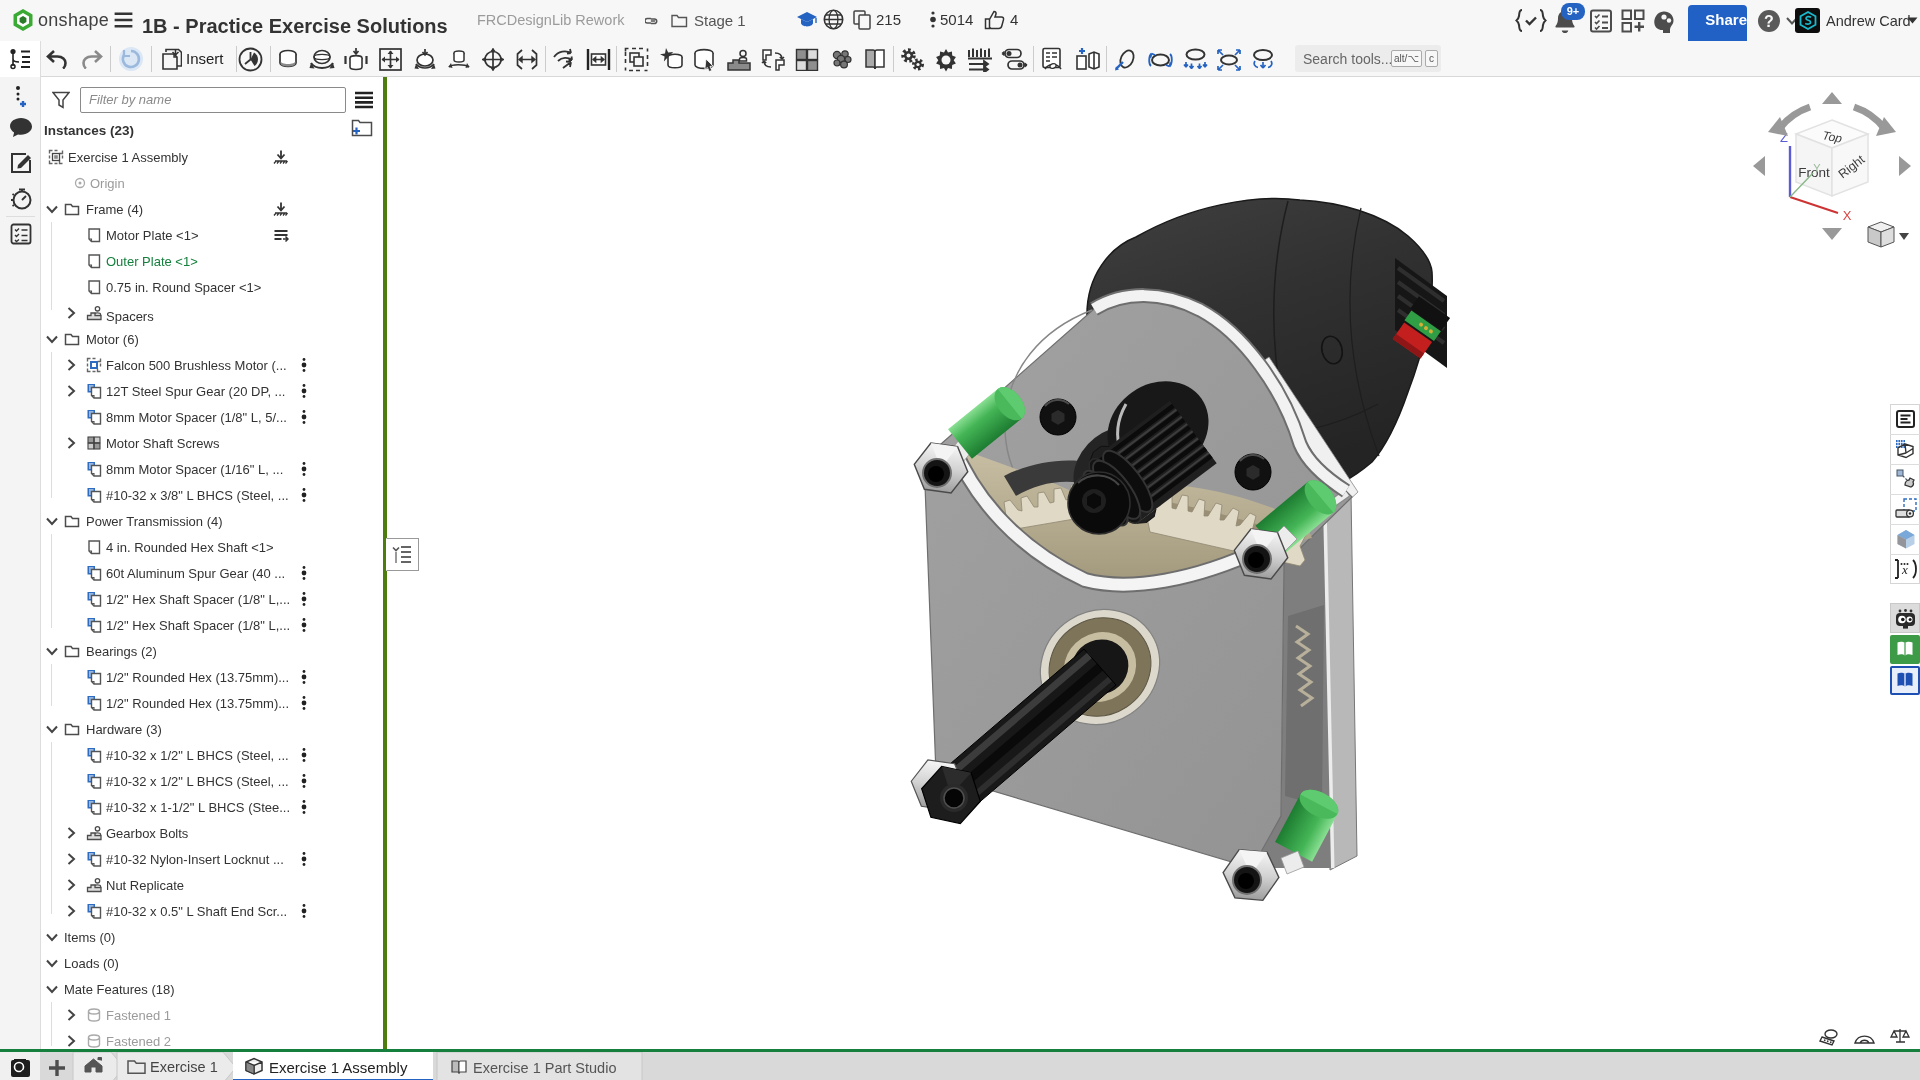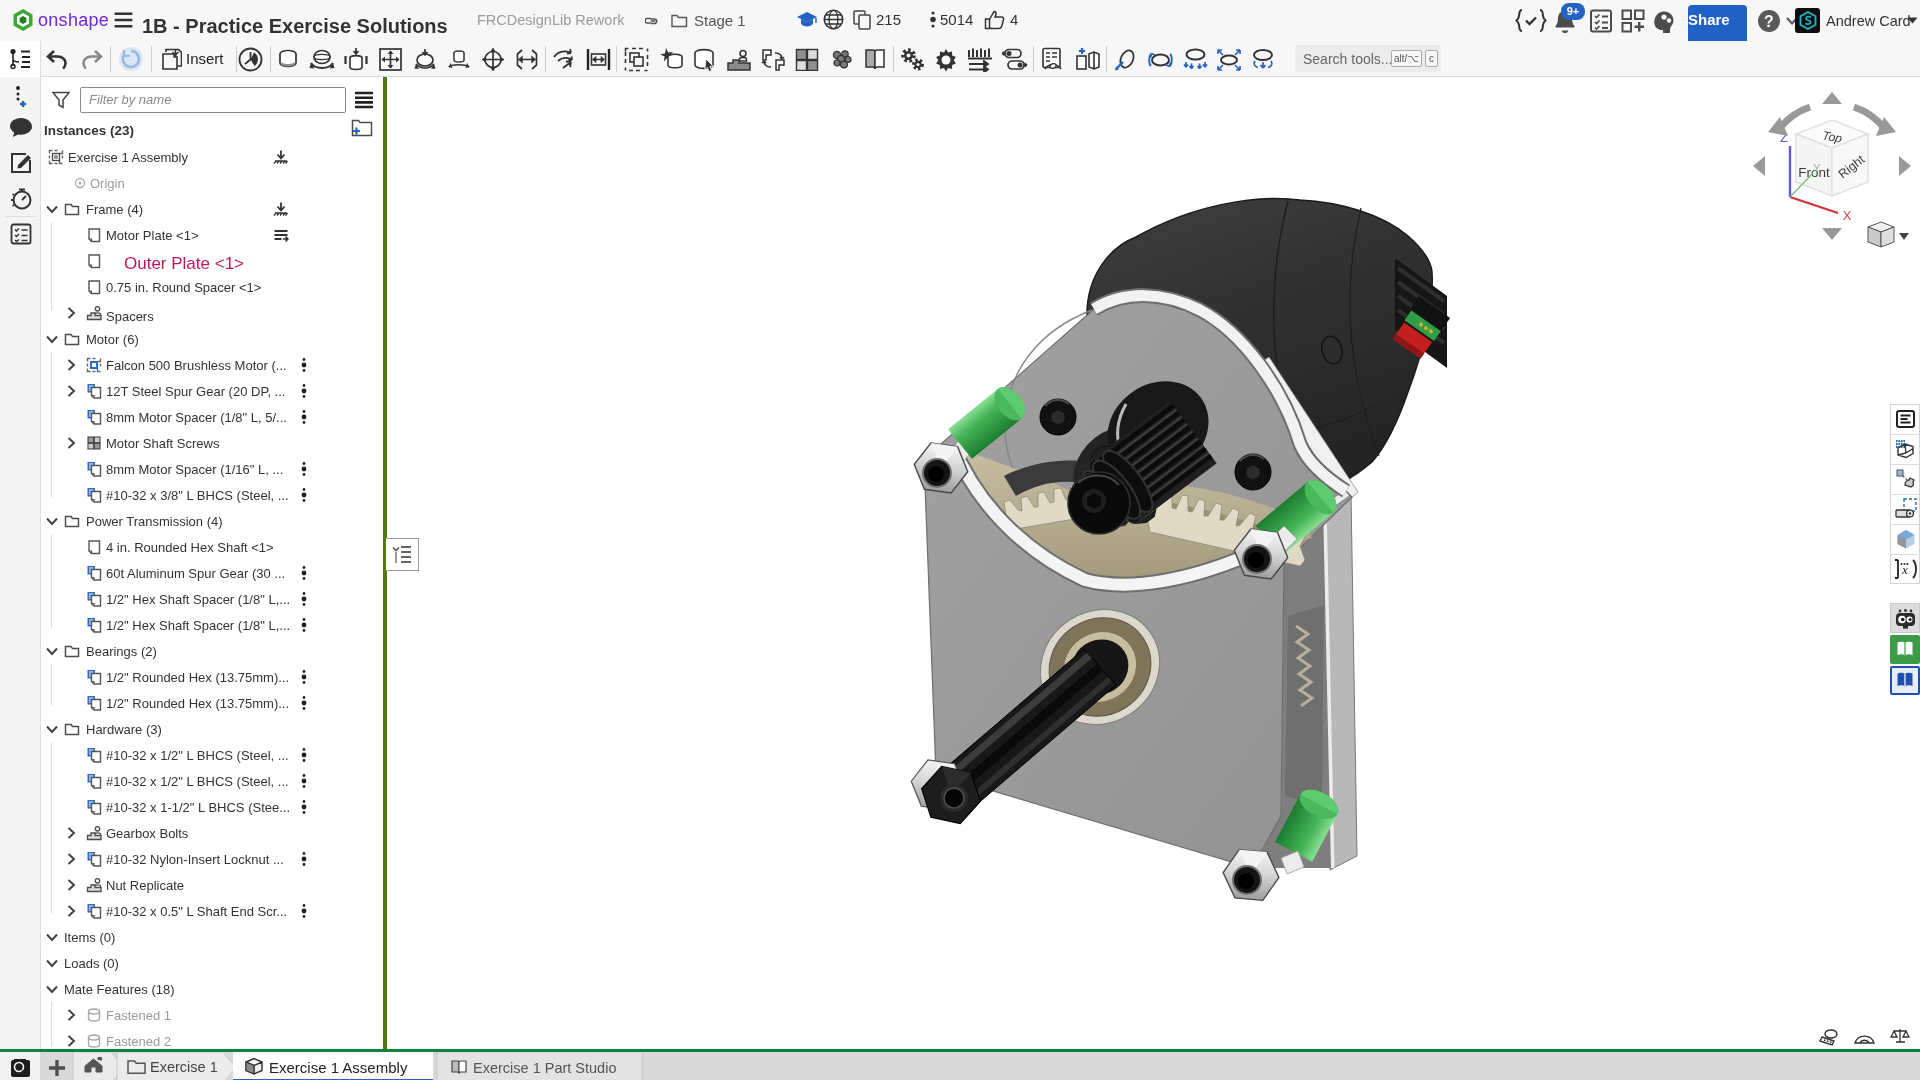--- a/index.html
+++ b/index.html
@@ -12,21 +12,21 @@
 .abs{position:absolute}
 svg{display:block}
 </style></head>
 <body>
 <div id="topbar">
 <svg class="abs" style="left:11px;top:8px" width="24" height="24" viewBox="0 0 24 24">
       <path d="M12 1 L21.5 6.5 V17.5 L12 23 L2.5 17.5 V6.5 Z" fill="#3aaa35"></path>
       <path d="M12 5 L18 8.5 V15.5 L12 19 L6 15.5 V8.5 Z" fill="#fff"></path>
       <path d="M12 8 L15.4 10 V14 L12 16 L8.6 14 V10 Z" fill="#2a7a2a"></path>
     </svg>
-<div class="abs" style="left:38px;top:10px;font-size:18px;color:#6d28d9;letter-spacing:0.3px">onshape</div>
+<div class="abs" style="left:38px;top:10px;font-size:18px;color:#404040;letter-spacing:0.3px">onshape</div>
 <svg class="abs" style="left:114px;top:12px" width="19" height="16" viewBox="0 0 20 18">
       <path d="M0 2h20M0 9h20M0 16h20" stroke="#333" stroke-width="2.6"></path>
     </svg>
 <div class="abs" style="left:142px;top:15px;font-size:20px;font-weight:bold;color:#333">1B - Practice Exercise Solutions</div>
 <div class="abs" style="left:477px;top:12px;font-size:14.5px;color:#9b9b9b">FRCDesignLib Rework</div>
 <svg class="abs" style="left:645px;top:13px" width="16" height="16" viewBox="0 0 16 16">
       <path d="M6.5 9.5 L9.5 6.5 M5 8 L7.5 5.5 a2.3 2.3 0 0 1 3.3 3.3 L8.3 11.3 M8 11 L5.5 13.5 a2.3 2.3 0 0 1 -3.3 -3.3 L4.7 7.7" stroke="#555" stroke-width="1.5" fill="none" transform="rotate(45 8 8)"></path>
     </svg>
 <svg class="abs" style="left:671px;top:13px" width="17" height="15" viewBox="0 0 17 15">
       <path d="M1 2.5 h5 l1.5 2 h8 v9 h-14.5 Z" fill="none" stroke="#555" stroke-width="1.4"></path>
@@ -75,21 +75,21 @@
       <rect x="14" y="1.5" width="8.5" height="8.5" fill="none" stroke="#4c4c4c" stroke-width="2"></rect>
       <rect x="1.5" y="14" width="8.5" height="8.5" fill="none" stroke="#4c4c4c" stroke-width="2"></rect>
       <path d="M18.2 13 v9.5 M13.5 17.8 h9.5" stroke="#4c4c4c" stroke-width="2.4"></path>
     </svg>
 <svg class="abs" style="left:1651px;top:8px" width="26" height="26" viewBox="0 0 26 26">
       <path d="M12 25 v-3 c-4 .5-8-2-8.6-6.5 C2.7 10 6 4 12.5 3.5 c5.5-.4 9.8 3.4 10 8.6 .1 2.8-1 4.4-2.2 5.9 -.9 1.1-1.3 2.8-1.3 4 v3 Z" fill="#4c4c4c"></path>
       <circle cx="13" cy="9" r="2.6" fill="#f7f7f7"></circle>
       <circle cx="18" cy="12.5" r="2.2" fill="#f7f7f7"></circle>
       <path d="M13 6 v-1.5 M15.2 6.8 l1-1 M13 12 v1.5 M10.8 6.8 l-1-1 M10.8 11.2 l-1 1 M16 9 h1.5 M10 9 H8.5" stroke="#4c4c4c" stroke-width="1"></path>
     </svg>
-<div class="abs" style="left:1688px;top:5px;width:59px;height:45px;background:#2160c4;border-radius:4px;color:#fff;font-size:15px;font-weight:bold;text-align:left;line-height:30px">Share</div>
+<div class="abs" style="left:1688px;top:5px;width:59px;height:45px;background:#2160c4;border-radius:4px;color:#fff;font-size:15px;font-weight:bold;text-align:right;line-height:30px">Share</div>
 <svg class="abs" style="left:1757px;top:9px" width="24" height="24" viewBox="0 0 24 24">
       <circle cx="12" cy="12" r="11" fill="#595959"></circle>
       <text x="12" y="17.5" font-size="16" font-weight="bold" fill="#f7f7f7" text-anchor="middle" font-family="Liberation Sans">?</text>
     </svg>
 <svg class="abs" style="left:1786px;top:17px" width="12" height="8" viewBox="0 0 12 8">
       <path d="M1 1 L6 6.5 L11 1" stroke="#555" stroke-width="2" fill="none"></path>
     </svg>
 <div class="abs" style="left:1795px;top:8px;width:25px;height:25px;background:#0d0d0d;border-radius:3px"></div>
 <svg class="abs" style="left:1799px;top:11px" width="18" height="19" viewBox="0 0 18 19">
       <path d="M9 1 L16.5 5.3 V13.7 L9 18 L1.5 13.7 V5.3 Z" fill="none" stroke="#19b8cc" stroke-width="1.8"></path>
@@ -436,21 +436,21 @@
 <svg class="abs" style="left:45px;top:150px" width="16" height="16" viewBox="0 0 16 16">
         <use href="#i-part"></use>
       </svg>
       <div class="abs" style="left:65px;top:151px;font-size:13px;color:#333;white-space:nowrap">Motor Plate &lt;1&gt;</div>
       <svg class="abs" style="left:232px;top:150px" width="16" height="16" viewBox="0 0 16 16">
         <use href="#i-ctx"></use>
       </svg>
 <svg class="abs" style="left:45px;top:176px" width="16" height="16" viewBox="0 0 16 16">
         <use href="#i-part"></use>
       </svg>
-      <div class="abs" style="left:83px;top:177px;font-size:17px;color:#be185d;white-space:nowrap">Outer Plate &lt;1&gt;</div>
+      <div class="abs" style="left:65px;top:177px;font-size:13px;color:#15803d;white-space:nowrap">Outer Plate &lt;1&gt;</div>
 <svg class="abs" style="left:45px;top:202px" width="16" height="16" viewBox="0 0 16 16">
         <use href="#i-part"></use>
       </svg>
       <div class="abs" style="left:65px;top:203px;font-size:13px;color:#333;white-space:nowrap">0.75 in. Round Spacer &lt;1&gt;</div>
 <svg class="abs" style="left:22px;top:228px" width="16" height="16" viewBox="0 0 16 16">
         <use href="#i-cr"></use>
       </svg>
       <svg class="abs" style="left:45px;top:228px" width="16" height="16" viewBox="0 0 16 16">
         <use href="#i-rep"></use>
       </svg>
@@ -517,21 +517,21 @@
         <use href="#i-folder"></use>
       </svg>
       <div class="abs" style="left:45px;top:437px;font-size:13px;color:#333;white-space:nowrap">Power Transmission (4)</div>
 <svg class="abs" style="left:45px;top:462px" width="16" height="16" viewBox="0 0 16 16">
         <use href="#i-part"></use>
       </svg>
       <div class="abs" style="left:65px;top:463px;font-size:13px;color:#333;white-space:nowrap">4 in. Rounded Hex Shaft &lt;1&gt;</div>
 <svg class="abs" style="left:45px;top:488px" width="16" height="16" viewBox="0 0 16 16">
         <use href="#i-bpart"></use>
       </svg>
-      <div class="abs" style="left:65px;top:489px;font-size:13px;color:#333;white-space:nowrap">60t Aluminum Spur Gear (30 ...</div>
+      <div class="abs" style="left:65px;top:489px;font-size:13px;color:#333;white-space:nowrap">60t Aluminum Spur Gear (40 ...</div>
       <svg class="abs" style="left:255px;top:488px" width="16" height="16" viewBox="0 0 16 16">
         <use href="#i-dots"></use>
       </svg>
 <svg class="abs" style="left:45px;top:514px" width="16" height="16" viewBox="0 0 16 16">
         <use href="#i-bpart"></use>
       </svg>
       <div class="abs" style="left:65px;top:515px;font-size:13px;color:#333;white-space:nowrap">1/2" Hex Shaft Spacer (1/8" L,...</div>
       <svg class="abs" style="left:255px;top:514px" width="16" height="16" viewBox="0 0 16 16">
         <use href="#i-dots"></use>
       </svg>

